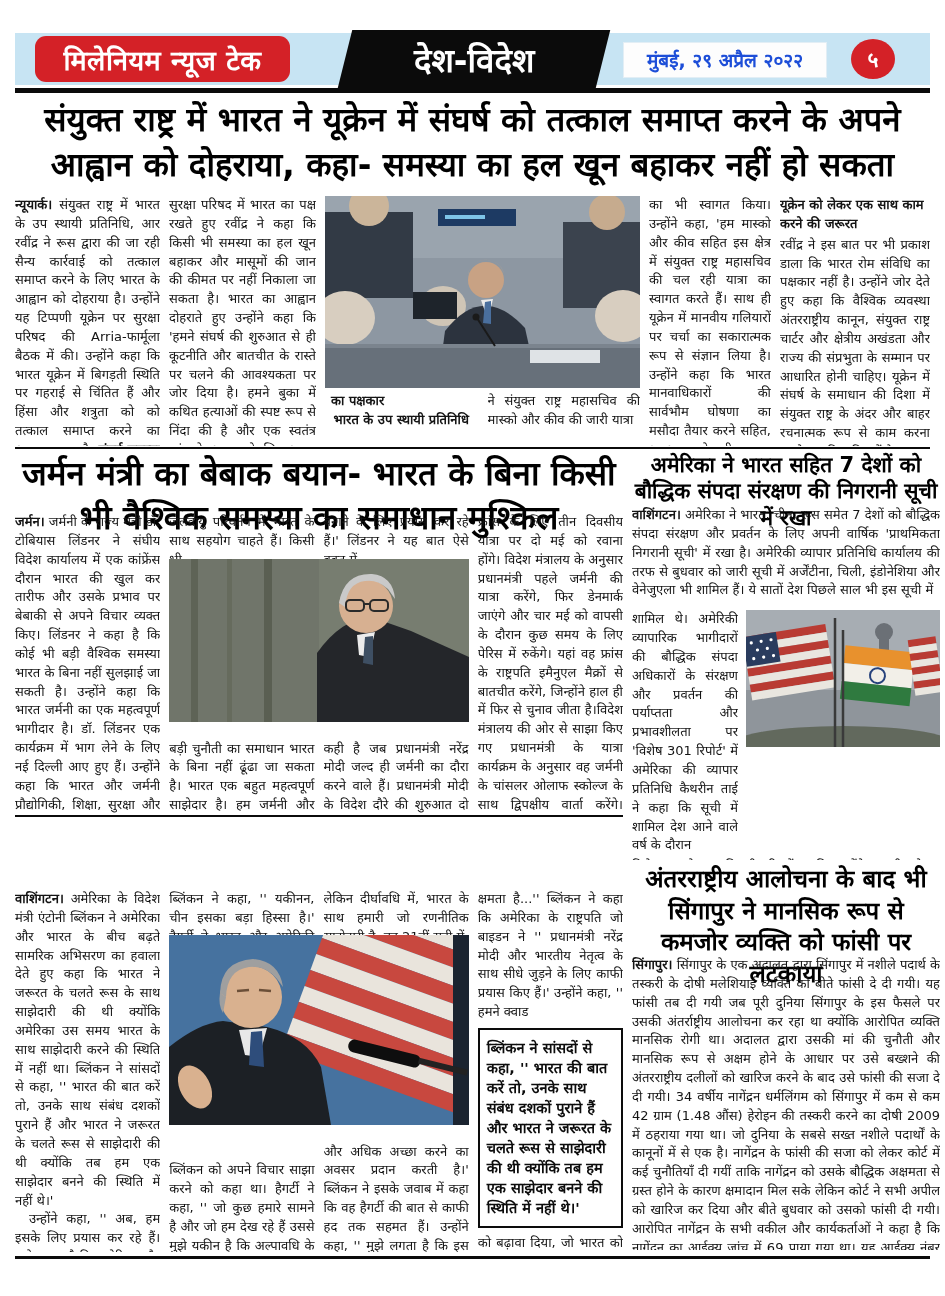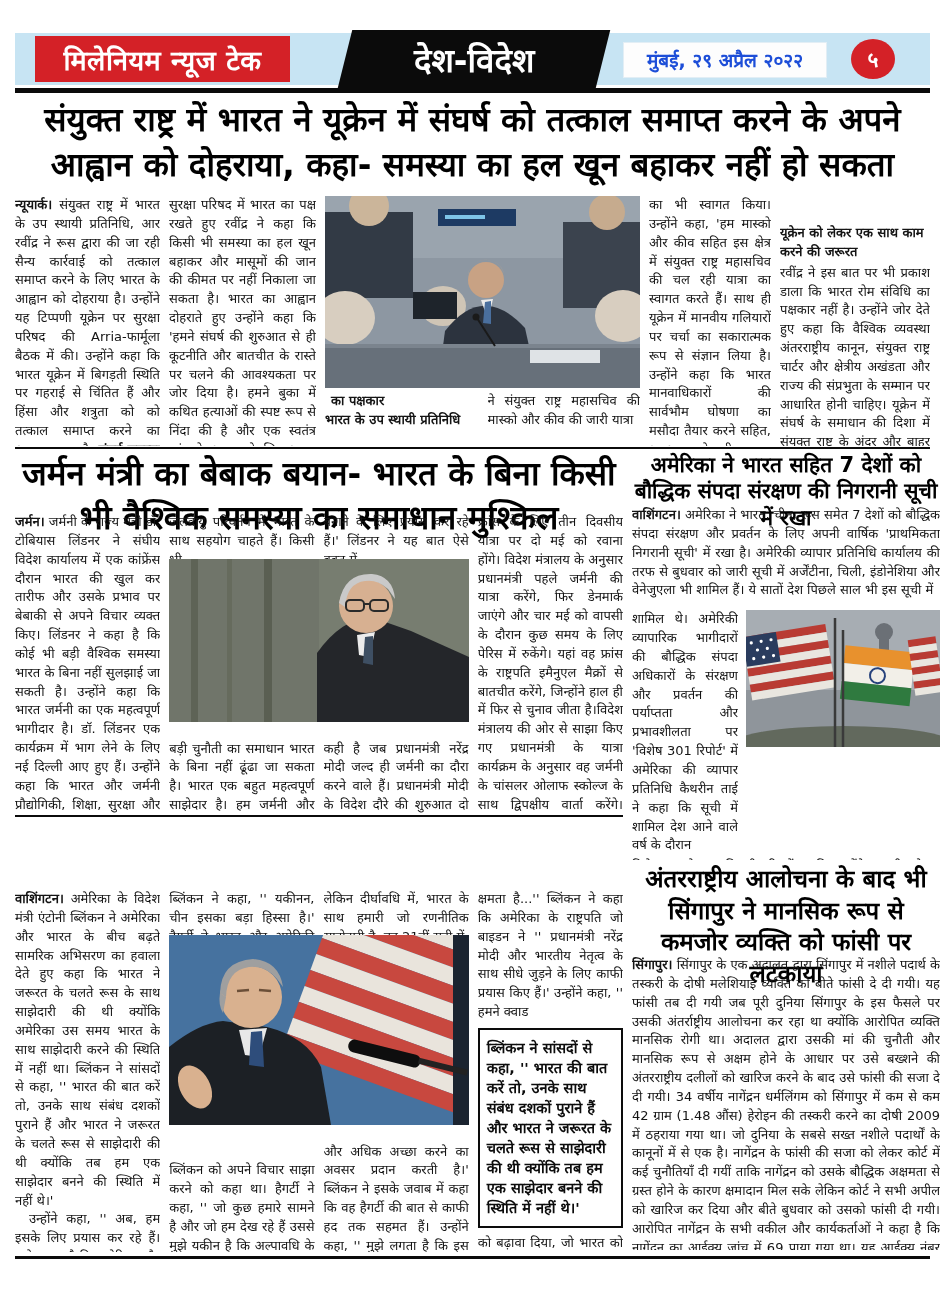--- a/index.html
+++ b/index.html
@@ -2,21 +2,21 @@
 <html><head>
 <meta charset="utf-8">
 <style>
   html,body{margin:0;padding:0;background:#e8e8e8;}
   .page{position:relative;width:945px;height:1296px;background:#ffffff;margin:0 auto;
         font-family:"DejaVu Sans","Liberation Sans",sans-serif;overflow:hidden;}
   .abs{position:absolute;}
   
   .band{background:#c7e4f3;}
   .brand{background:#d42127;color:#fff;font-weight:bold;font-size:27px;display:flex;
-         align-items:center;justify-content:center;letter-spacing:.5px;}
+         align-items:center;justify-content:center;letter-spacing:.5px;border-radius:11px;}
   .section-tag{background:#0b0b0b;transform:skewX(-14deg);display:flex;align-items:center;
                justify-content:center;}
   .section-tag span{transform:skewX(14deg);color:#fff;font-weight:bold;font-size:33px;}
   .datebox{background:#fdfdfd;color:#1d4ed8;font-weight:bold;font-size:19px;display:flex;
            align-items:center;justify-content:center;border:1px solid #e2eef5;}
   .pagenum{background:#d42127;color:#fff;font-weight:bold;font-size:21px;border-radius:50%;
            display:flex;align-items:center;justify-content:center;}
   .hrule{background:#0b0b0b;}
   
   .hl{font-weight:bold;color:#000;text-align:center;margin:0;}
@@ -84,31 +84,31 @@
         <polygon points="160,106 166,105 166,128 158,127" fill="#4a6f9e"></polygon>
         <rect x="0" y="150" width="315" height="42" fill="#67707a"></rect>
         <rect x="0" y="148" width="315" height="4" fill="#7b848e"></rect>
         <path d="M170,150 L152,122" stroke="#1a1a1a" stroke-width="2" fill="none"></path>
         <circle cx="151" cy="121" r="3.5" fill="#1a1a1a"></circle>
         <rect x="205" y="154" width="70" height="13" fill="#dfe3e6"></rect>
       </svg>
       <div class="mini2">
         <div>
           <p class="t b" style="text-align:left;margin-left:6px;">का पक्षकार</p>
-          <p class="t b" style="text-align:left;">भारत के उप स्थायी प्रतिनिधि</p>
+          <p class="t b" style="text-align:center;">भारत के उप स्थायी प्रतिनिधि</p>
         </div>
         <div>
           <p class="t">ने संयुक्त राष्ट्र महासचिव की मास्को और कीव की जारी यात्रा</p>
         </div>
       </div>
     </div>
     <div class="col" style="flex:0 0 122px;">
       <p class="t">का भी स्वागत किया। उन्होंने कहा, 'हम मास्को और कीव सहित इस क्षेत्र में संयुक्त राष्ट्र महासचिव की चल रही यात्रा का स्वागत करते हैं। साथ ही यूक्रेन में मानवीय गलियारों पर चर्चा का सकारात्मक रूप से संज्ञान लिया है। उन्होंने कहा कि भारत मानवाधिकारों की सार्वभौम घोषणा का मसौदा तैयार करने सहित, शुरुआत से ही मानव अधिकारों की रक्षा करने में सबसे आगे रहा है। हम दृढ़ता से मानते हैं कि सभी फैसले उचित प्रक्रिया का सम्मान करते हुए लिए जाने चाहिए।</p>
     </div>
-    <div class="col" style="flex:1;margin-top:28px;">
+    <div class="col" style="flex:1;">
       <p class="t b" style="text-align:left;margin-bottom:2px;">यूक्रेन को लेकर एक साथ काम करने की जरूरत</p>
       <p class="t">रवींद्र ने इस बात पर भी प्रकाश डाला कि भारत रोम संविधि का पक्षकार नहीं है। उन्होंने जोर देते हुए कहा कि वैश्विक व्यवस्था अंतरराष्ट्रीय कानून, संयुक्त राष्ट्र चार्टर और क्षेत्रीय अखंडता और राज्य की संप्रभुता के सम्मान पर आधारित होनी चाहिए। यूक्रेन में संघर्ष के समाधान की दिशा में संयुक्त राष्ट्र के अंदर और बाहर रचनात्मक रूप से काम करना हमारे सामूहिक हित में है।</p>
     </div>
   </div>
 
   <div class="abs hrule" style="left:15px;top:447px;width:915px;height:2px;"></div>
 
   <h2 class="abs hl hl2" style="left:15px;top:452px;width:608px;height:92px;">जर्मन मंत्री का बेबाक बयान- भारत के बिना किसी भी वैश्विक समस्या का समाधान मुश्किल</h2>
 
   <div class="abs ovh" style="left:15px;top:513px;width:608px;height:300px;">

